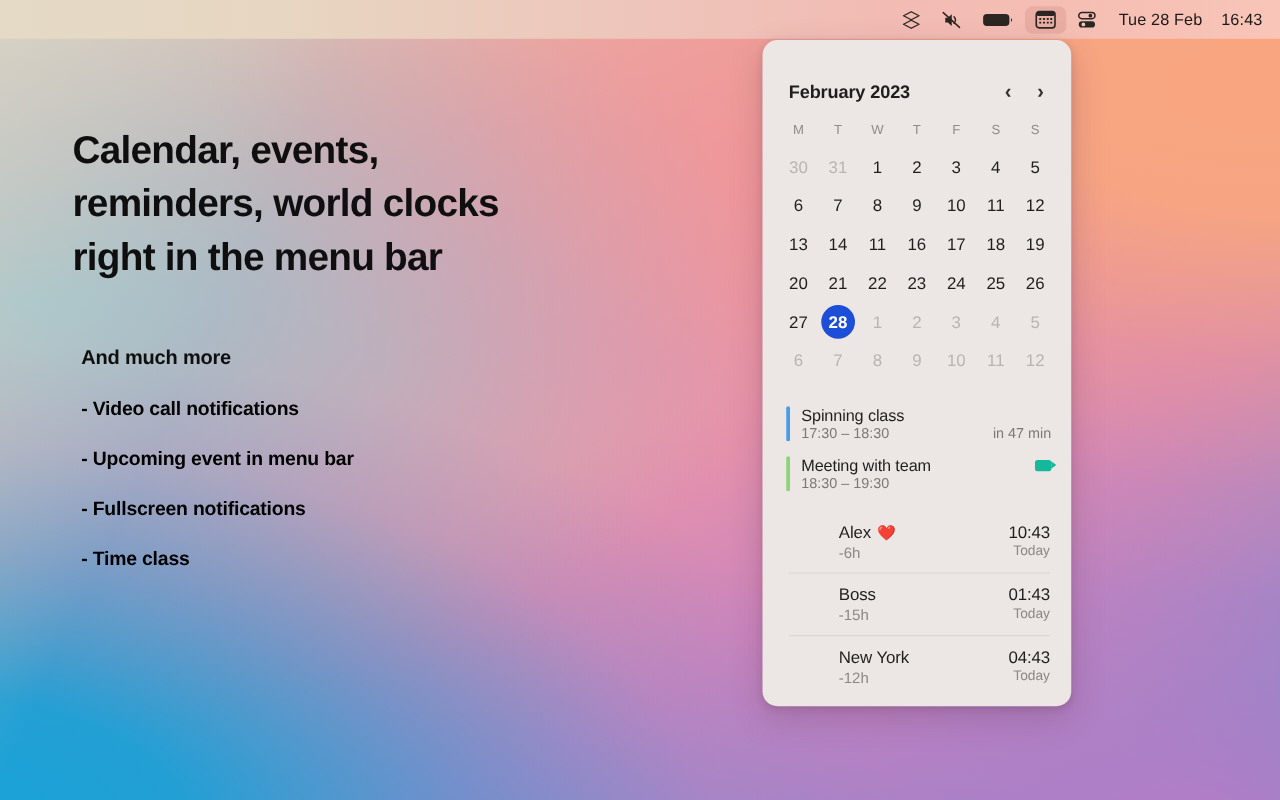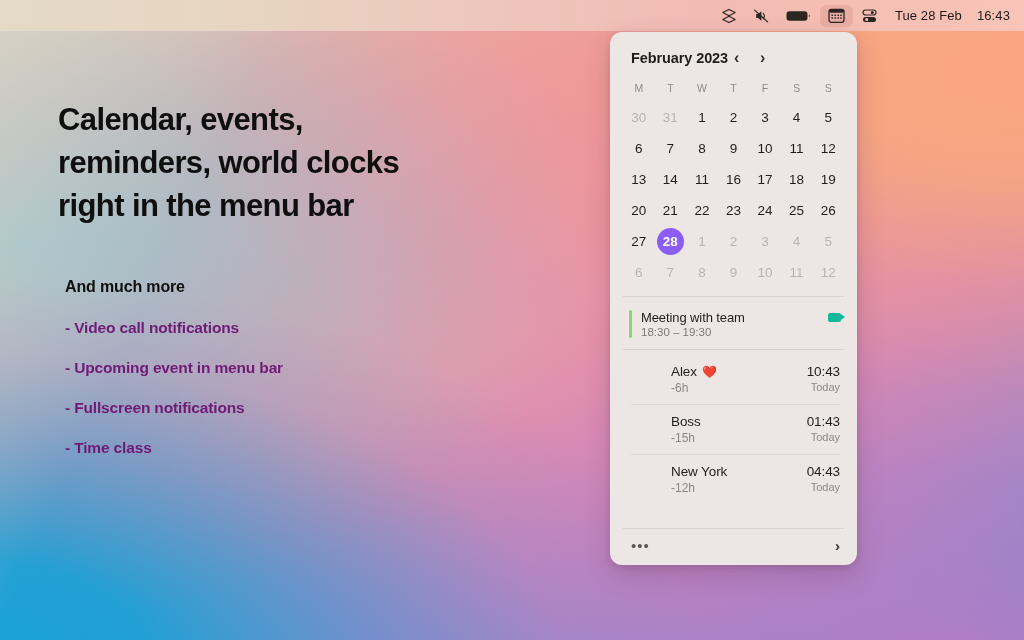--- a/index.html
+++ b/index.html
@@ -40,35 +40,35 @@
   #mb-clock { font-size:13px; color:#1d1a18; letter-spacing:0.1px;
               display:flex; gap:15px; padding-left:9px; padding-right:2px; }
 
   
   #hero { position:absolute; left:58px; top:98px; z-index:3; }
   #hero h1 { font-size:31px; line-height:1.39; font-weight:bold;
              color:#100f10; letter-spacing:-0.6px; white-space:pre; }
   #features { position:absolute; left:65px; top:278px; z-index:3; }
   #features .f-head { font-size:16px; font-weight:bold; color:#100f10;
              letter-spacing:-0.15px; margin-bottom:23px; }
-  #features .f-item { font-size:15.5px; font-weight:bold; color:#701a75;
+  #features .f-item { font-size:15.5px; font-weight:bold; color:#000000;
              letter-spacing:-0.15px; margin-bottom:22px; white-space:pre; }
 
   
   #panel {
     position:absolute; left:610px; top:32px; width:247px; height:533px;
     background:#ece7e4; border-radius:12px; z-index:10;
     box-shadow:0 10px 26px rgba(92,50,80,0.24), 0 2px 6px rgba(92,50,80,0.18);
     display:flex; flex-direction:column; overflow:hidden;
     font-family:"Liberation Sans", sans-serif;
   }
 
   
-  #cal-head { display:flex; align-items:center; 
-              padding:16px 16px 6px 21px; }
+  #cal-head { display:flex; align-items:center; justify-content:space-between;
+              padding:16px 16px 6px 21px;margin-top:16px; }
   #cal-title { font-size:14.5px; font-weight:600; color:#201e1d; letter-spacing:-0.1px; }
   #cal-nav { display:flex; gap:9px; align-items:center; }
   .nav-btn { width:17px; height:20px; display:flex; align-items:center;
              justify-content:center; color:#32302e; font-size:16px;
              font-weight:bold; line-height:1; cursor:default; }
 
   
   #cal-grid { padding:3px 13px 8px 13px; }
   .cal-row { display:grid; grid-template-columns:repeat(7,1fr); }
   .dow { text-align:center; font-size:10.5px; color:#8f8b88; font-weight:500;
@@ -305,21 +305,21 @@
           </div>
           <div class="day">
             <span>26</span>
           </div>
         </div>
         <div class="cal-row">
           <div class="day">
             <span>27</span>
           </div>
           <div class="day today">
-            <span style="background: #8b5cf6;">28</span>
+            <span style="background: #1d4ed8;">28</span>
           </div>
           <div class="day muted">
             <span>1</span>
           </div>
           <div class="day muted">
             <span>2</span>
           </div>
           <div class="day muted">
             <span>3</span>
           </div>
@@ -352,20 +352,32 @@
           <div class="day muted">
             <span>12</span>
           </div>
         </div>
       </div>
   </div>
 
   <div class="divider"></div>
 
   <div id="events">
+      <div class="event">
+        <div class="ev-bar" style="background: rgb(74, 155, 234);"></div>
+        <div class="ev-body">
+          <div class="ev-title-row">
+            <div class="ev-title">Spinning class</div>
+          </div>
+          <div class="ev-meta-row">
+            <div class="ev-time">17:30 – 18:30</div>
+            <div class="ev-right">in 47 min</div>
+          </div>
+        </div>
+      </div>
       <div class="event">
         <div class="ev-bar" style="background: rgb(138, 212, 122);"></div>
         <div class="ev-body">
           <div class="ev-title-row">
             <div class="ev-title">Meeting with team</div>
             <div class="cam" style="background: rgb(20, 184, 155);"></div>
           </div>
           <div class="ev-meta-row">
             <div class="ev-time">18:30 – 19:30</div>
             <div class="ev-right"></div>

